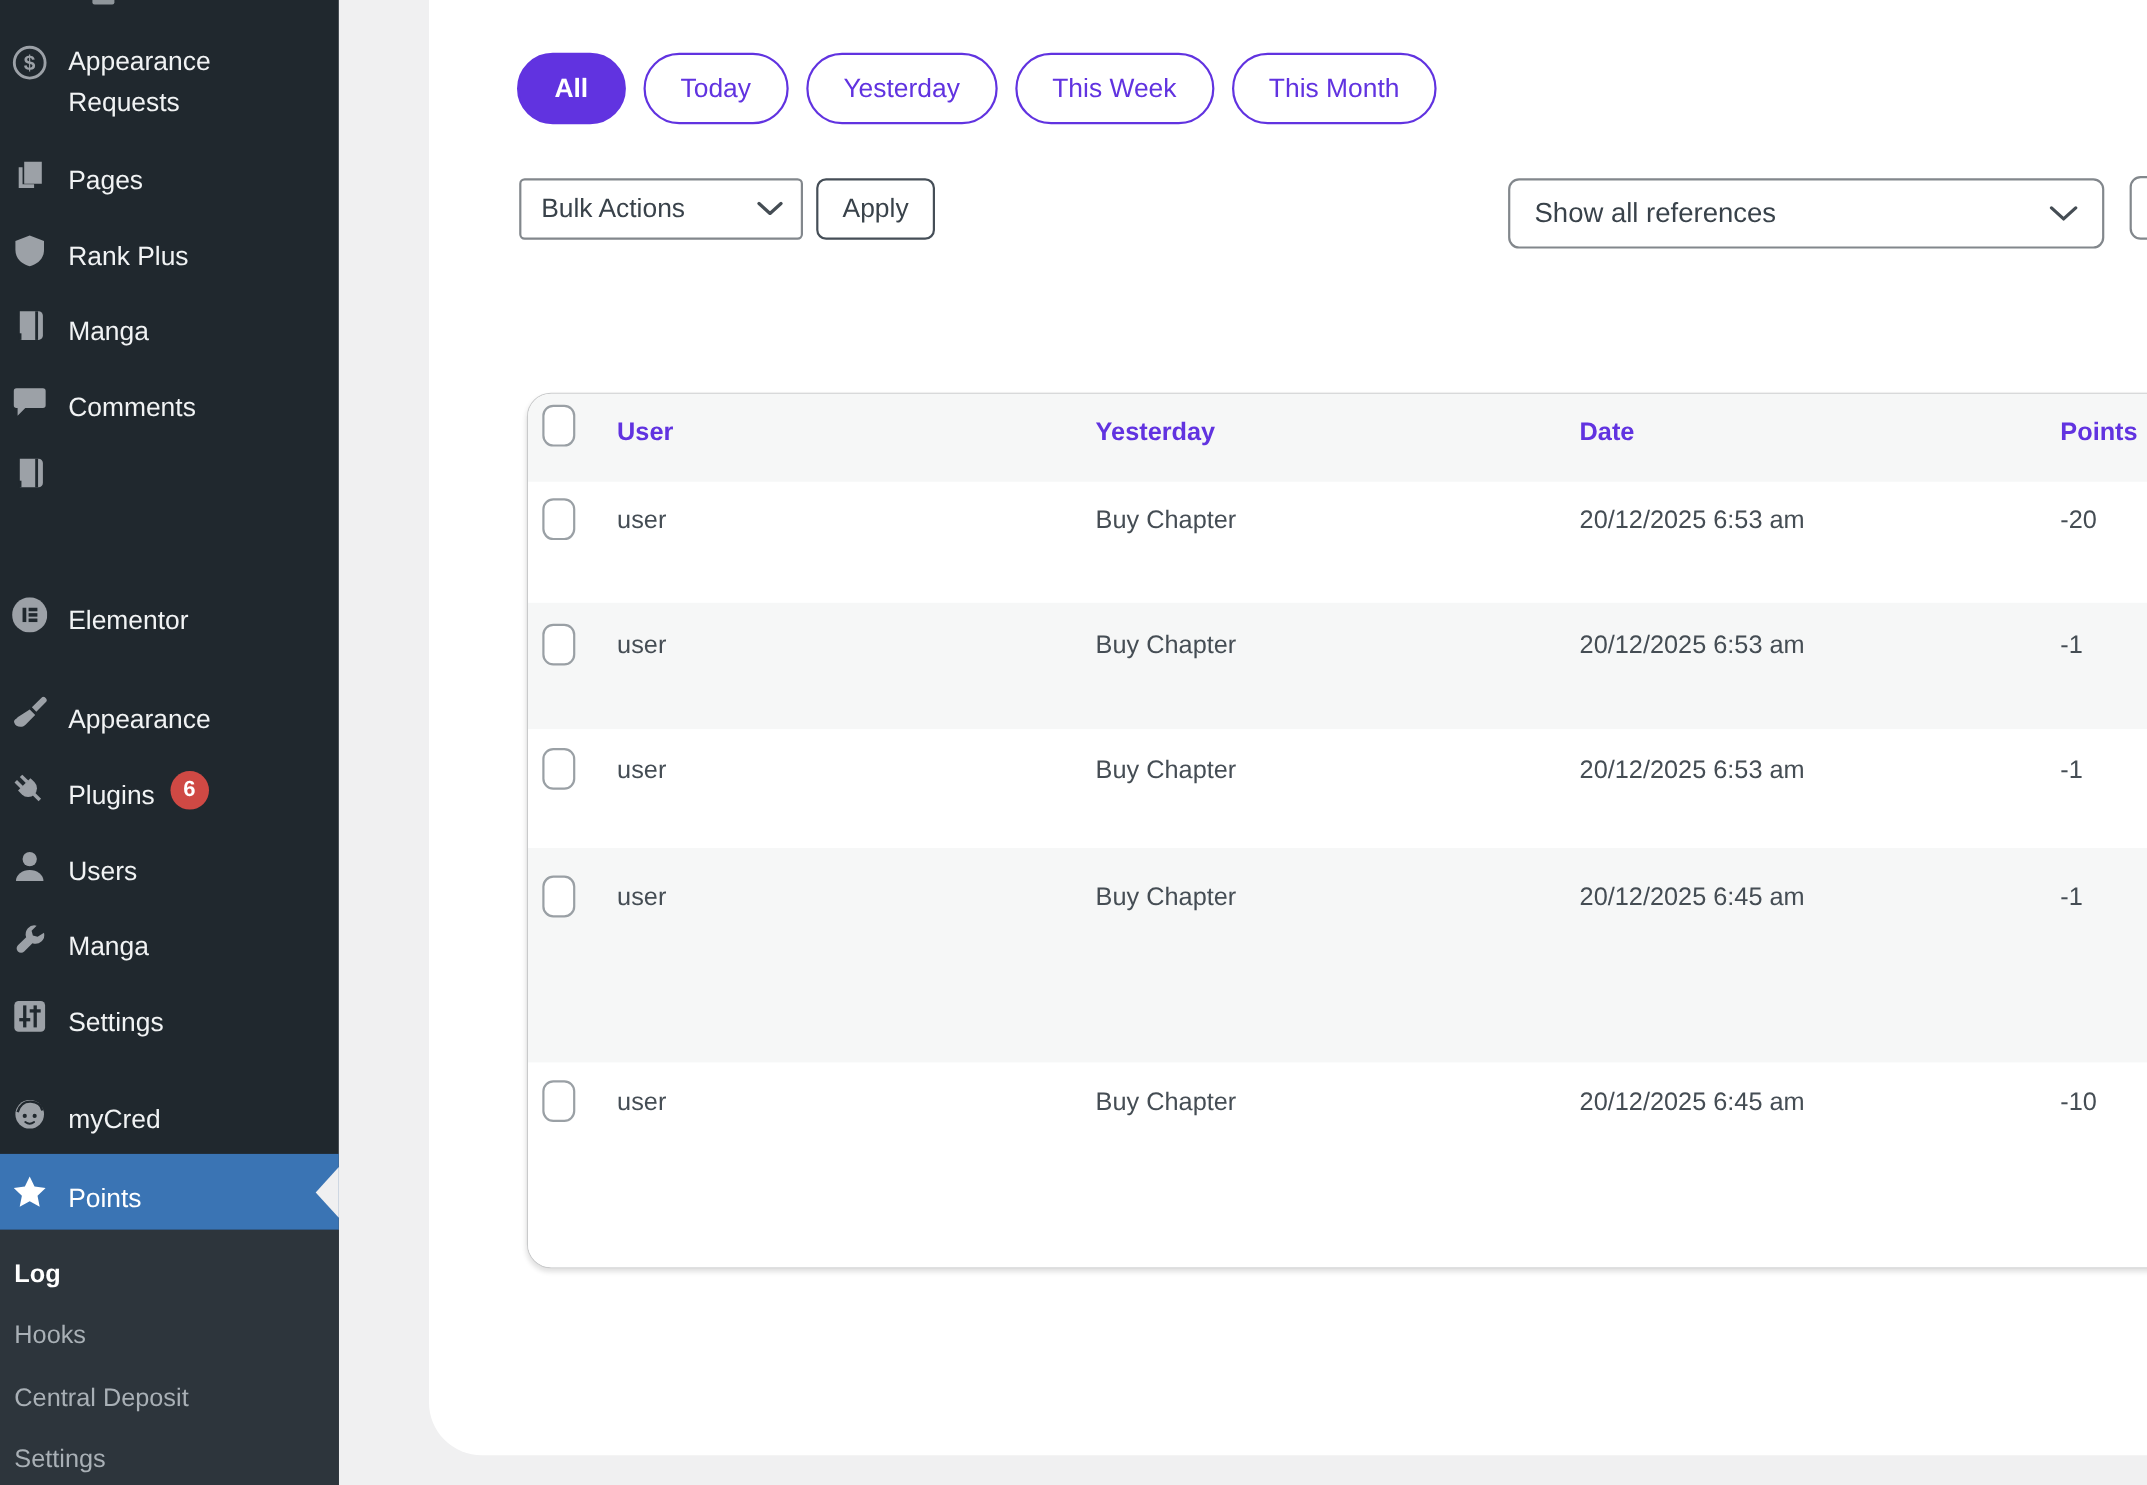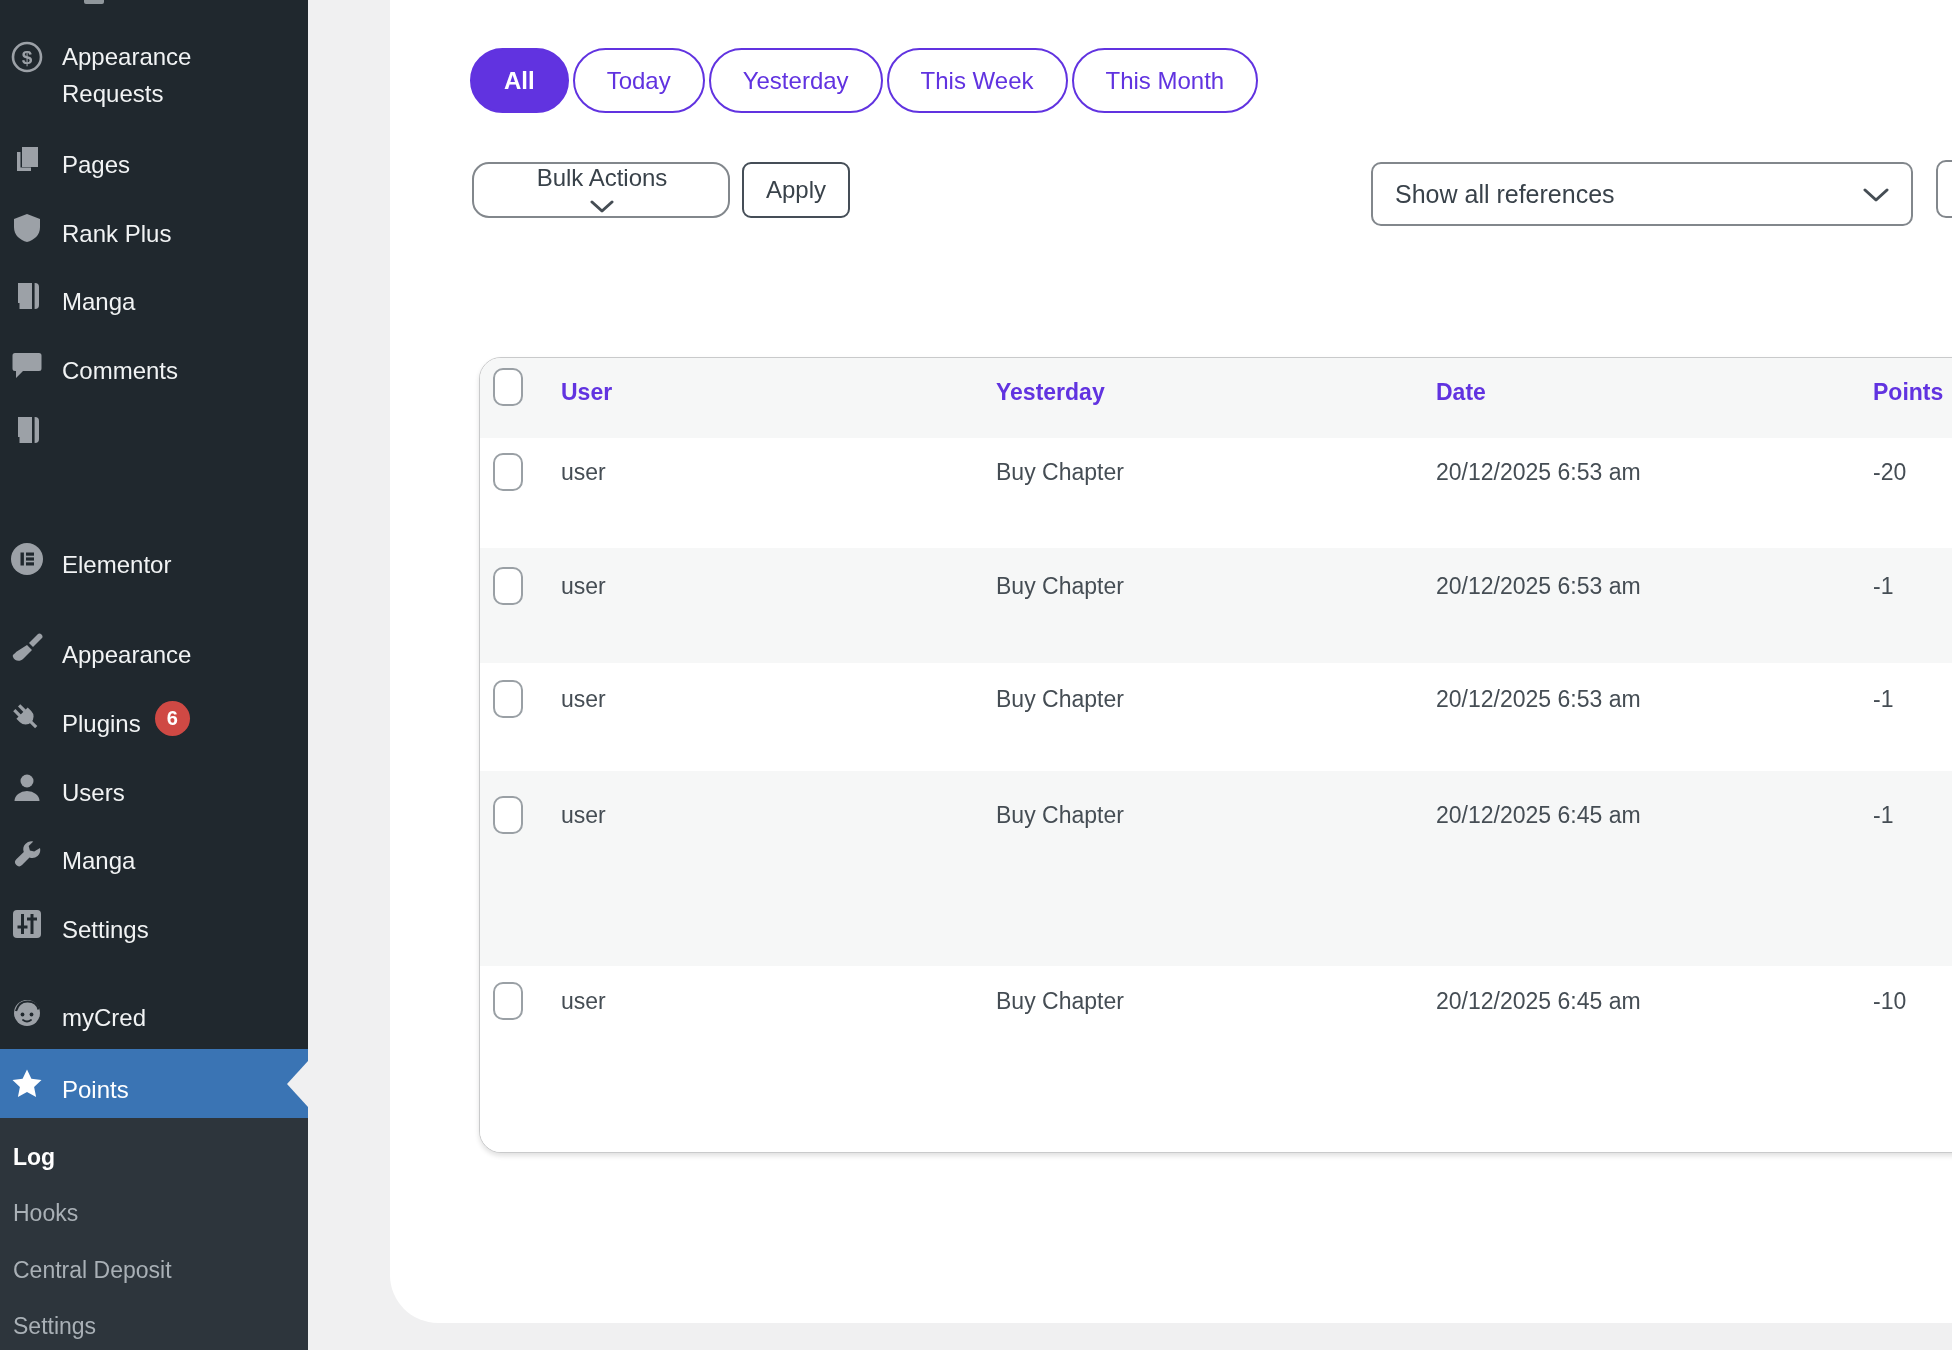--- a/index.html
+++ b/index.html
@@ -26,29 +26,29 @@
          border-right:21px solid #f0f0f1;}
   .submenu{position:absolute;left:0;top:1118px;width:308px;height:232px;background:#2d353c;}
   .sub-item{position:absolute;left:13px;height:48px;display:flex;align-items:center;
             color:#a9b0b6;font-size:23px;cursor:pointer;}
   .sub-item.active{color:#ffffff;font-weight:700;}
   .top-sliver{position:absolute;left:84px;top:0;width:20px;height:4px;background:#8f969b;border-radius:0 0 2px 2px;}
   
   .panel{position:absolute;left:390px;top:0;width:1612px;height:1323px;background:#fff;
          border-bottom-left-radius:48px;}
   
-  .pills{position:absolute;left:470px;top:48px;display:flex;gap:4px;}
+  .pills{position:absolute;left:470px;top:48px;display:flex;gap:16px;}
   .pill{height:65px;box-sizing:border-box;padding:0 32px;border:2px solid #6133e0;border-radius:34px;
         background:#fff;color:#6133e0;font-size:24px;font-weight:500;display:flex;align-items:center;
         font-family:inherit;cursor:pointer;}
   .pill.active{background:#6133e0;color:#fff;font-weight:700;}
   
   .select-like{position:absolute;box-sizing:border-box;background:#fff;border:2px solid #82878c;
         display:flex;align-items:center;justify-content:space-between;color:#39424a;cursor:pointer;}
-  .bulk{left:472px;top:162px;width:258px;height:56px;border-radius:17px;font-size:24px;padding:0 16px 0 18px;flex-direction:column;}
+  .bulk{left:472px;top:162px;width:258px;height:56px;border-radius:5px;font-size:24px;padding:0 16px 0 18px;}
   .apply{position:absolute;left:742px;top:162px;width:108px;height:56px;box-sizing:border-box;
         border:2px solid #454e57;border-radius:9px;background:#fff;color:#39424a;font-size:24px;
         font-family:inherit;cursor:pointer;}
   .refs{left:1371px;top:162px;width:542px;height:64px;border-radius:10px;font-size:25px;padding:0 22px;gap:22px;}
   .partial-box{left:1936px;top:160px;width:80px;height:58px;border-radius:10px;font-size:28px;
         font-weight:700;color:#2c3338;padding:0 0 0 14px;justify-content:flex-start;}
   
   .card{position:absolute;left:479px;top:357px;width:1560px;height:796px;background:#fff;
         border:1px solid #c9cacb;border-radius:22px;overflow:hidden;
         box-shadow:0 3px 5px rgba(0,0,0,.12);box-sizing:border-box;}

